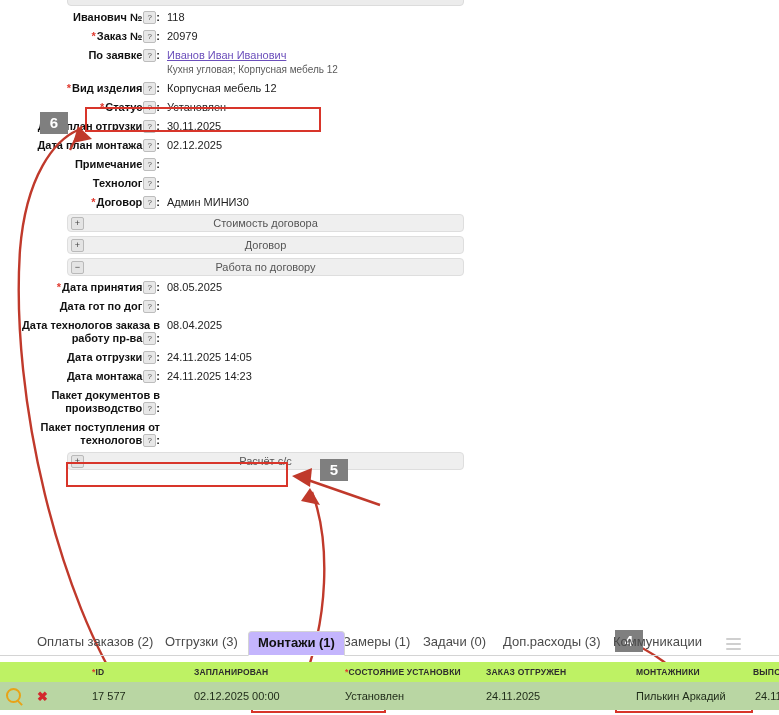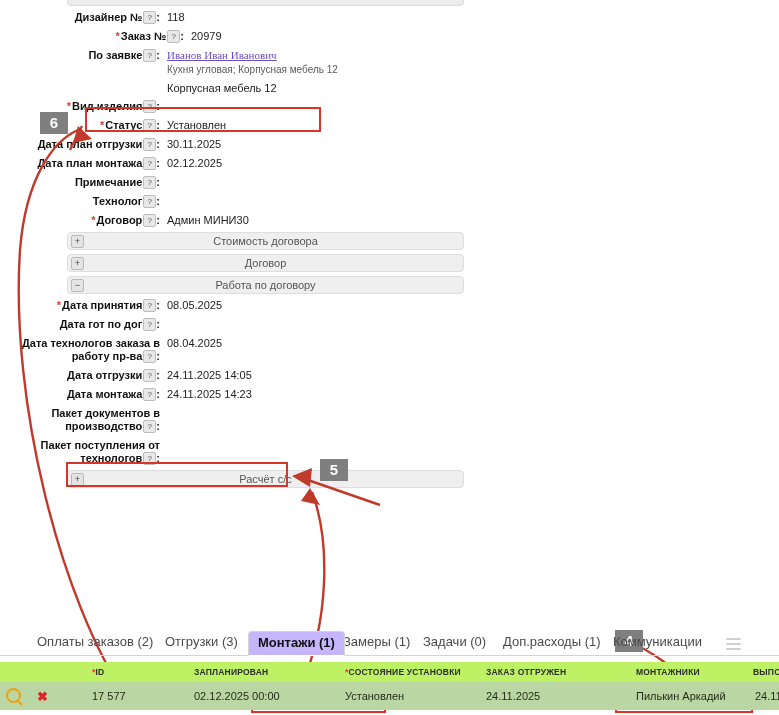--- a/index.html
+++ b/index.html
@@ -69,21 +69,20 @@
   .fvalue {
     margin-left: 7px;
     font-size: 11px;
     color: #222;
     line-height: 13px;
     padding-top: 1px;
   }
   .fvalue a {
     color: #6b4fbb;
     text-decoration: underline;
-    font-family: Liberation Serif, serif;
   }
   .fsub {
     font-size: 10px;
     color: #5a5a5a;
     margin-top: 1px;
   }
 
   
   .secbar {
     position: relative;
@@ -238,33 +237,33 @@
     vertical-align: 0px;
   }
 </style>
 </head>
 <body>
 
 <div class="top-stub"></div>
 
 <div class="form" id="form-top">
     <div class="frow">
-      <div class="flabel" style="white-space: normal;"><span>Дизайнер №</span><span class="qicon">?</span><span class="colon">:</span></div>
+      <div class="flabel" style="white-space: normal;"><span>Иванович №</span><span class="qicon">?</span><span class="colon">:</span></div>
       <div class="fvalue"><span>118</span></div>
     </div>
     <div class="frow">
-      <div class="flabel" style="white-space: normal; padding-left: 24px;"><span class="star">*</span><span>Заказ №</span><span class="qicon">?</span><span class="colon">:</span></div>
+      <div class="flabel" style="white-space: normal;"><span class="star">*</span><span>Заказ №</span><span class="qicon">?</span><span class="colon">:</span></div>
       <div class="fvalue"><span>20979</span></div>
     </div>
     <div class="frow">
       <div class="flabel" style="white-space: normal;"><span>По заявке</span><span class="qicon">?</span><span class="colon">:</span></div>
       <div class="fvalue"><a>Иванов Иван Иванович</a><div class="fsub">Кухня угловая; Корпусная мебель 12</div></div>
     </div>
     <div class="frow">
-      <div class="flabel" style="white-space: normal; margin-top: 18px;"><span class="star">*</span><span>Вид изделия</span><span class="qicon">?</span><span class="colon">:</span></div>
+      <div class="flabel" style="white-space: normal;"><span class="star">*</span><span>Вид изделия</span><span class="qicon">?</span><span class="colon">:</span></div>
       <div class="fvalue"><span>Корпусная мебель 12</span></div>
     </div>
     <div class="frow">
       <div class="flabel" style="white-space: normal;"><span class="star">*</span><span>Статус</span><span class="qicon">?</span><span class="colon">:</span></div>
       <div class="fvalue"><span>Установлен</span></div>
     </div>
     <div class="frow">
       <div class="flabel" style="white-space: normal;"><span>Дата план отгрузки</span><span class="qicon">?</span><span class="colon">:</span></div>
       <div class="fvalue"><span>30.11.2025</span></div>
     </div>
@@ -348,21 +347,21 @@
   <div class="hamburger">
     <i></i>
       <i></i>
       <i></i>
   </div>
 <div class="tab" style="left: 28px;">Оплаты заказов (2)</div>
     <div class="tab" style="left: 156px;">Отгрузки (3)</div>
     <div class="tab active" style="left: 248px;">Монтажи (1)</div>
     <div class="tab" style="left: 334px; text-align: center;">Замеры (1)</div>
     <div class="tab" style="left: 414px;">Задачи (0)</div>
-    <div class="tab" style="left: 494px;">Доп.расходы (1)</div>
+    <div class="tab" style="left: 494px;">Доп.расходы (3)</div>
     <div class="tab" style="left: 604px;">Коммуникации</div>
   </div>
 
 <div class="grid">
   <div class="hdr">
     <div class="c-act"></div>
     <div class="c-id"><span class="req-star">*</span><span>ID</span></div>
     <div class="c-plan">ЗАПЛАНИРОВАН</div>
     <div class="c-stat"><span class="req-star">*</span><span>СОСТОЯНИЕ УСТАНОВКИ</span></div>
     <div class="c-ship">ЗАКАЗ ОТГРУЖЕН</div>

